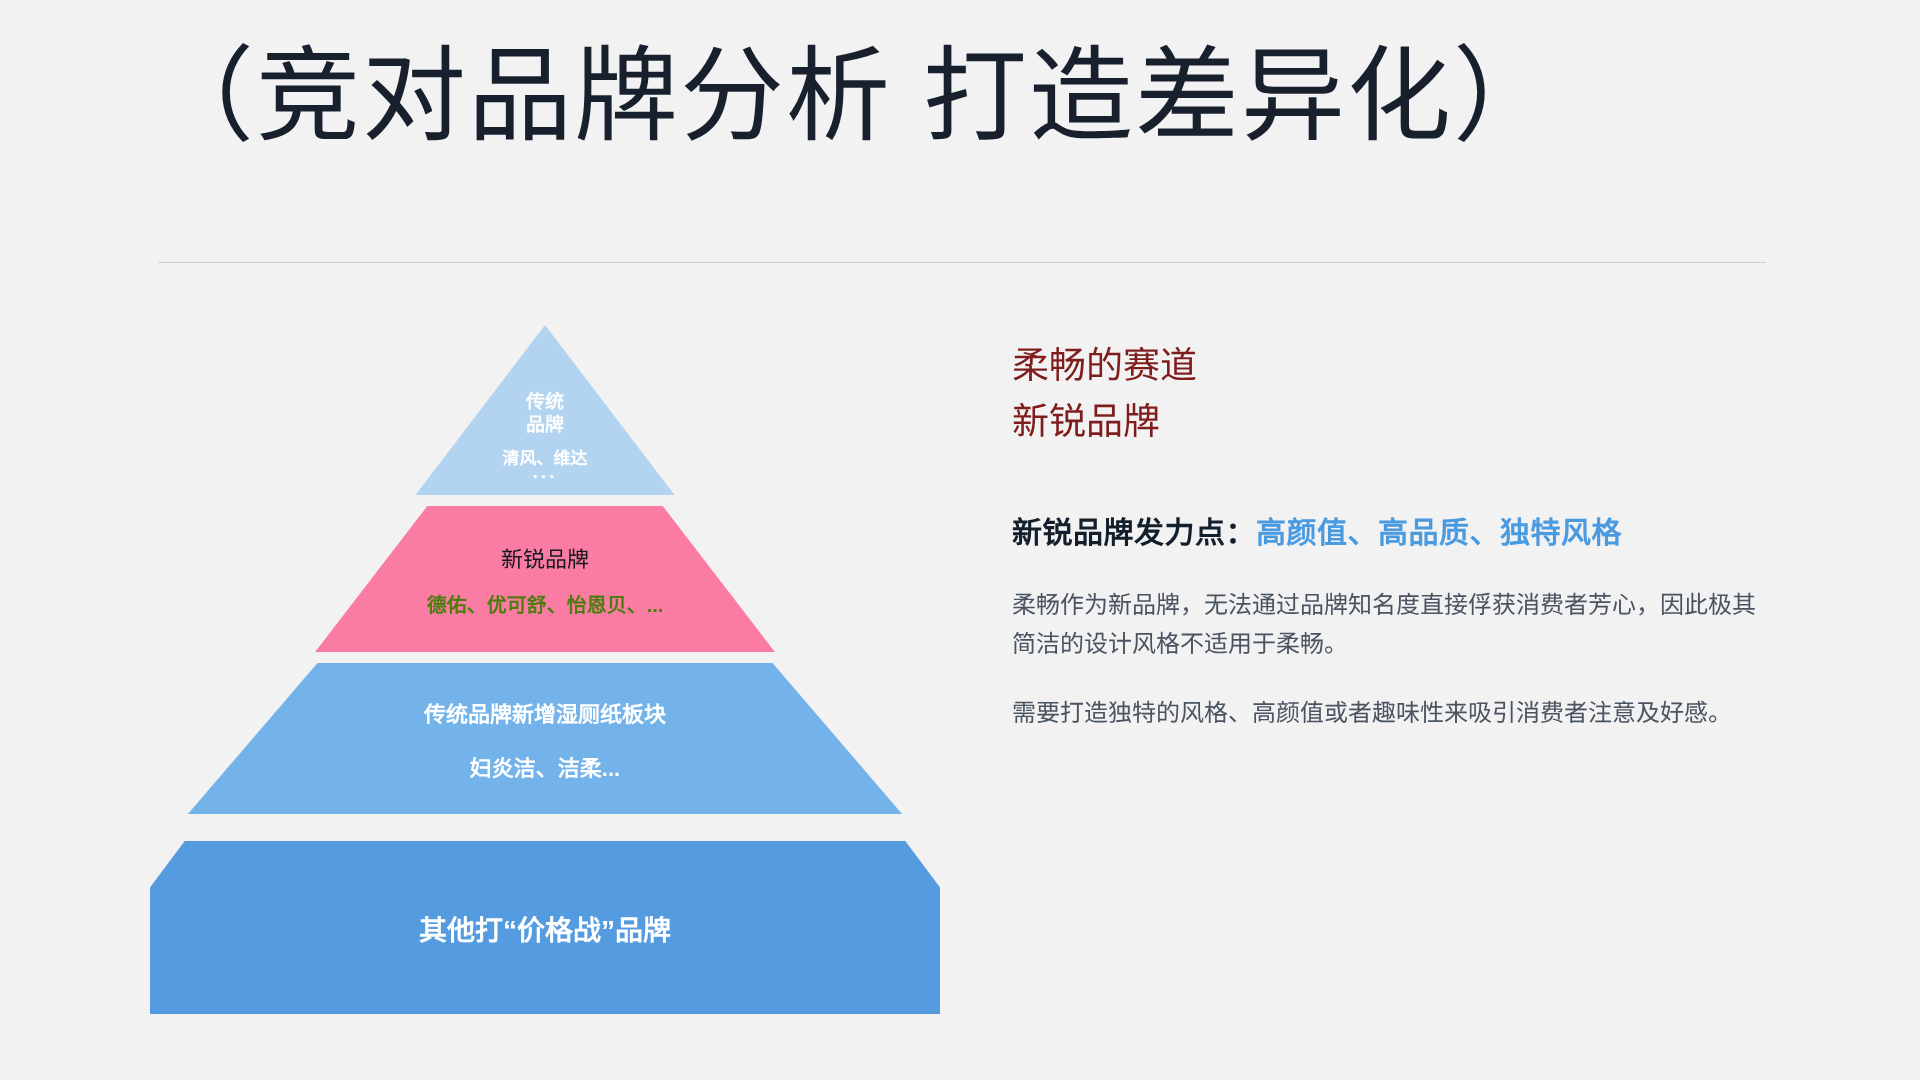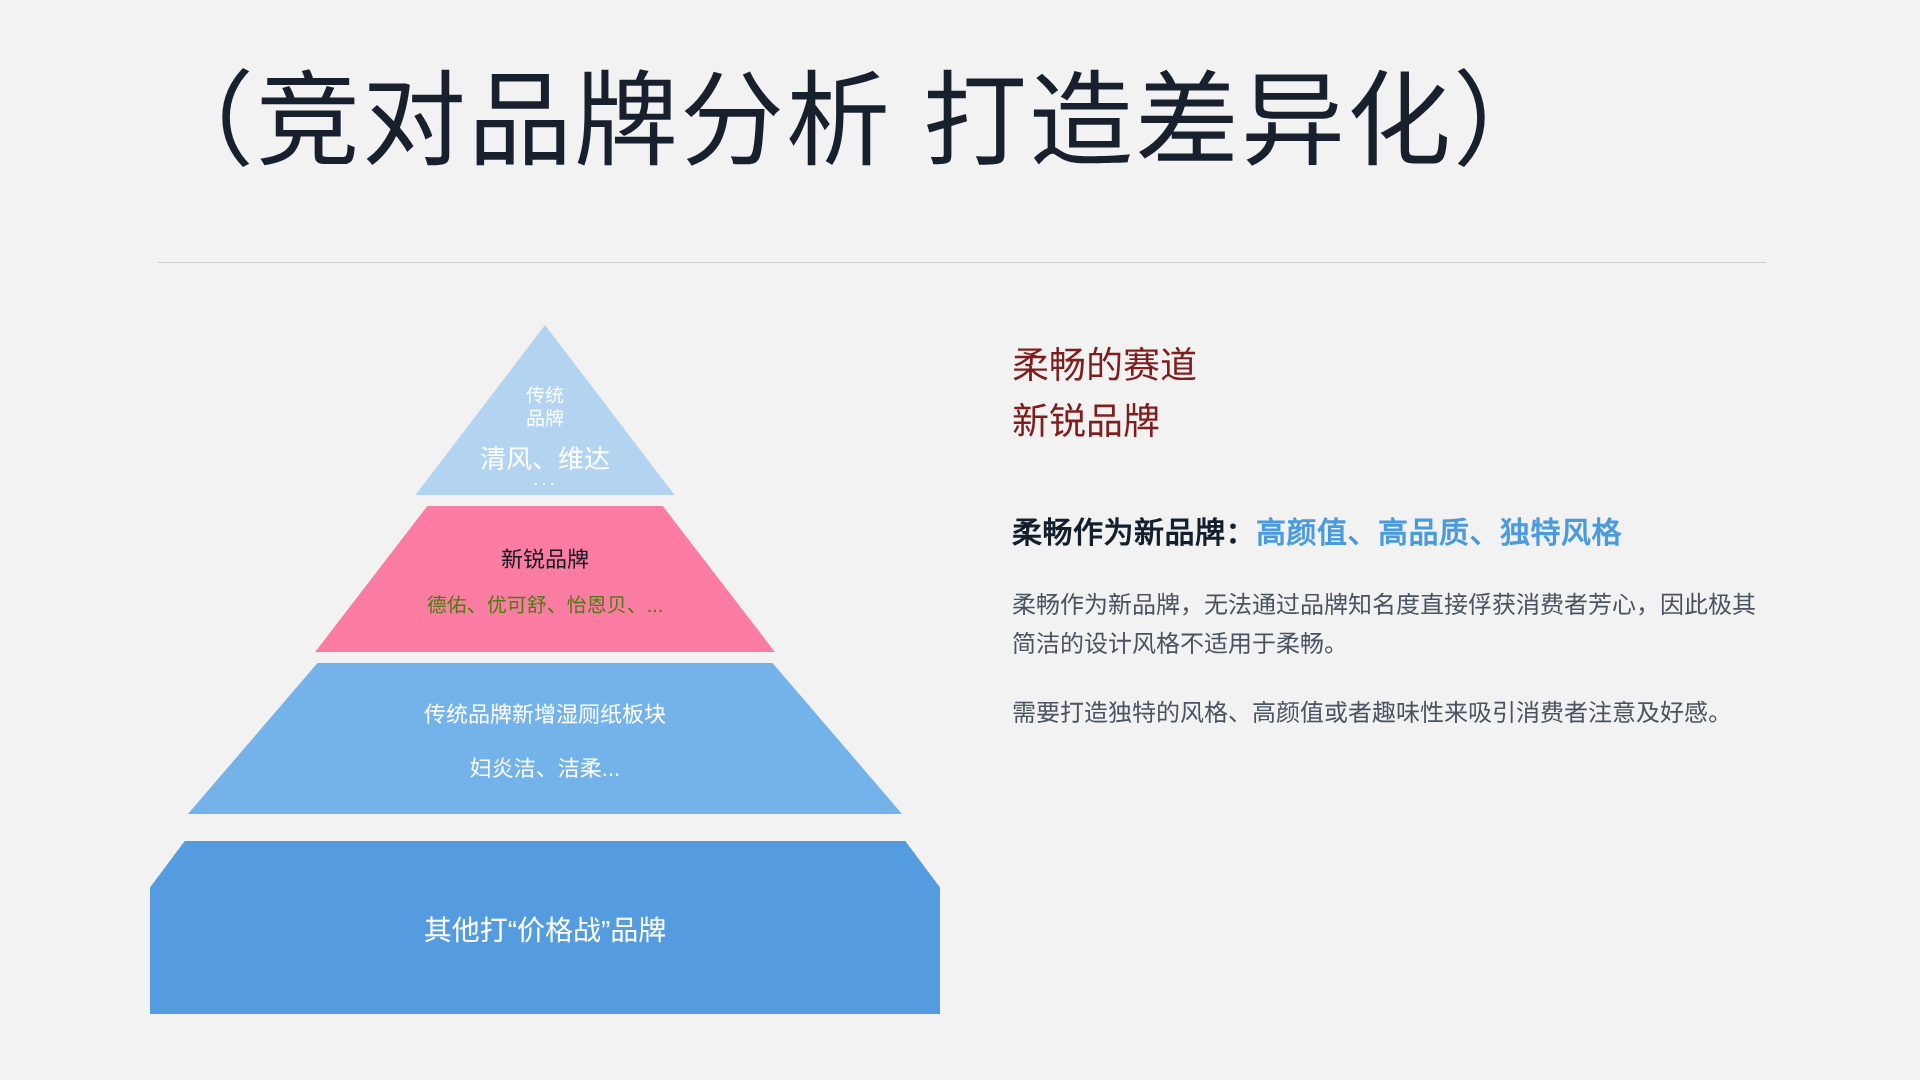--- a/index.html
+++ b/index.html
@@ -19,21 +19,21 @@
     position: relative;
     width: 1920px;
     height: 1080px;
     background: #f2f2f2;
   }
 
   
   .title-block {
     position: absolute;
     left: 150px;
-    top: 60px;
+    top: 35px;
     width: 1620px;
   }
   .slide-title {
     font-size: 104px;
     line-height: 1.18;
     font-weight: 500;
     letter-spacing: 2px;
     color: #17202c;
     white-space: nowrap;
   }
@@ -62,20 +62,21 @@
     flex-direction: column;
     align-items: center;
     justify-content: center;
     text-align: center;
     color: #ffffff;
   }
   .tier .line {
     position: relative;
     z-index: 2;
     white-space: nowrap;
+    font-weight: bold;
   }
   .shape {
     position: absolute;
     left: 0;
     top: 0;
     width: 100%;
     height: 100%;
     z-index: 1;
   }
 
@@ -83,21 +84,21 @@
   .tier-1 {
     top: 0px;
     height: 170px;
   }
   .tier-1 .shape {
     background: #b3d4f0;
     clip-path: polygon(50% 0%, 66.4% 100%, 33.6% 100%);
   }
   .tier-1 .l1 { font-size: 19px; line-height: 1.22; margin-top: 54px; opacity: .97; }
   .tier-1 .l2 { font-size: 19px; line-height: 1.22; opacity: .97; }
-  .tier-1 .l3 { font-size: 26px; margin-top: 7px; }
+  .tier-1 .l3 { font-size: 17px; margin-top: 7px; }
   .tier-1 .l4 { font-size: 19px; line-height: .8; letter-spacing: 2px; }
 
   
   .tier-2 {
     top: 181px;
     height: 146px;
   }
   .tier-2 .shape {
     background: #fb7ca3;
     clip-path: polygon(35.1% 0%, 64.9% 0%, 79.1% 100%, 20.9% 100%);
@@ -209,21 +210,21 @@
   </div>
 
   <div class="content">
 
     <div class="lede">
       <div>柔畅的赛道</div>
       <div>新锐品牌</div>
     </div>
 
     <div class="focus-line">
-      <span class="focus-label">柔畅作为新品牌：</span><span class="focus-values" style="color: rgb(74, 154, 224);">高颜值、高品质、独特风格</span>
+      <span class="focus-label">新锐品牌发力点：</span><span class="focus-values" style="color: rgb(74, 154, 224);">高颜值、高品质、独特风格</span>
     </div>
 
     <p class="body-para">柔畅作为新品牌，无法通过品牌知名度直接俘获消费者芳心，因此极其简洁的设计风格不适用于柔畅。</p>
     <p class="body-para">需要打造独特的风格、高颜值或者趣味性来吸引消费者注意及好感。</p>
 
   </div>
 
 </div>
 
 </body></html>

